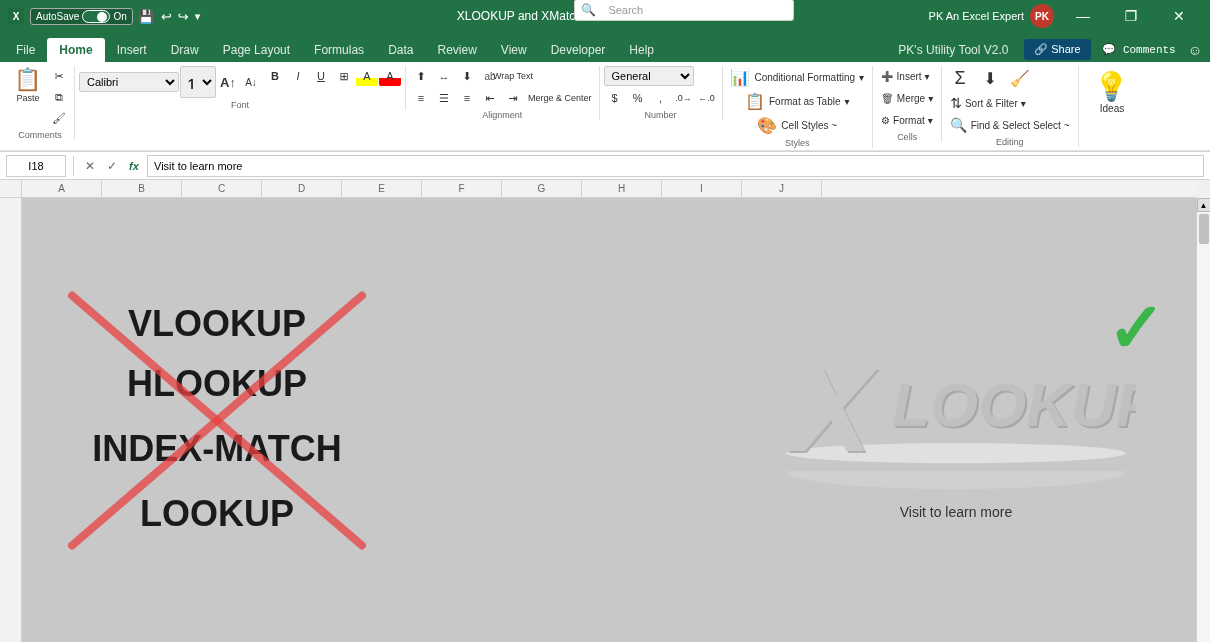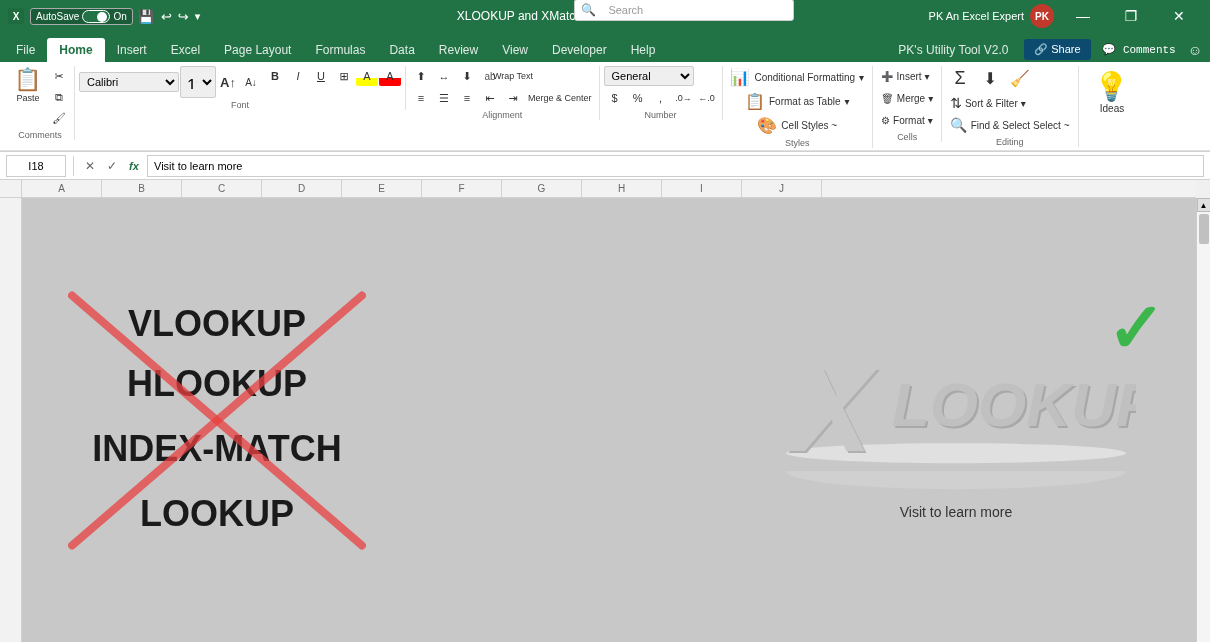--- a/index.html
+++ b/index.html
@@ -331,21 +331,21 @@
       <div class="win-btn close">✕</div>
     </div>
   </div>
 </div>
 
 <div id="ribbon">
   <div id="tabs-row">
     <div class="ribbon-tab">File</div>
     <div class="ribbon-tab active">Home</div>
     <div class="ribbon-tab">Insert</div>
-    <div class="ribbon-tab">Excel</div>
+    <div class="ribbon-tab">Draw</div>
     <div class="ribbon-tab">Page Layout</div>
     <div class="ribbon-tab">Formulas</div>
     <div class="ribbon-tab">Data</div>
     <div class="ribbon-tab">Review</div>
     <div class="ribbon-tab">View</div>
     <div class="ribbon-tab">Developer</div>
     <div class="ribbon-tab">Help</div>
     <div class="ribbon-tab utility-tab" style="margin-left:auto; padding-right:8px;">PK's Utility Tool V2.0</div>
 
     <div style="display:flex; align-items:center; gap:4px; padding: 0 8px; margin-bottom:2px;">

